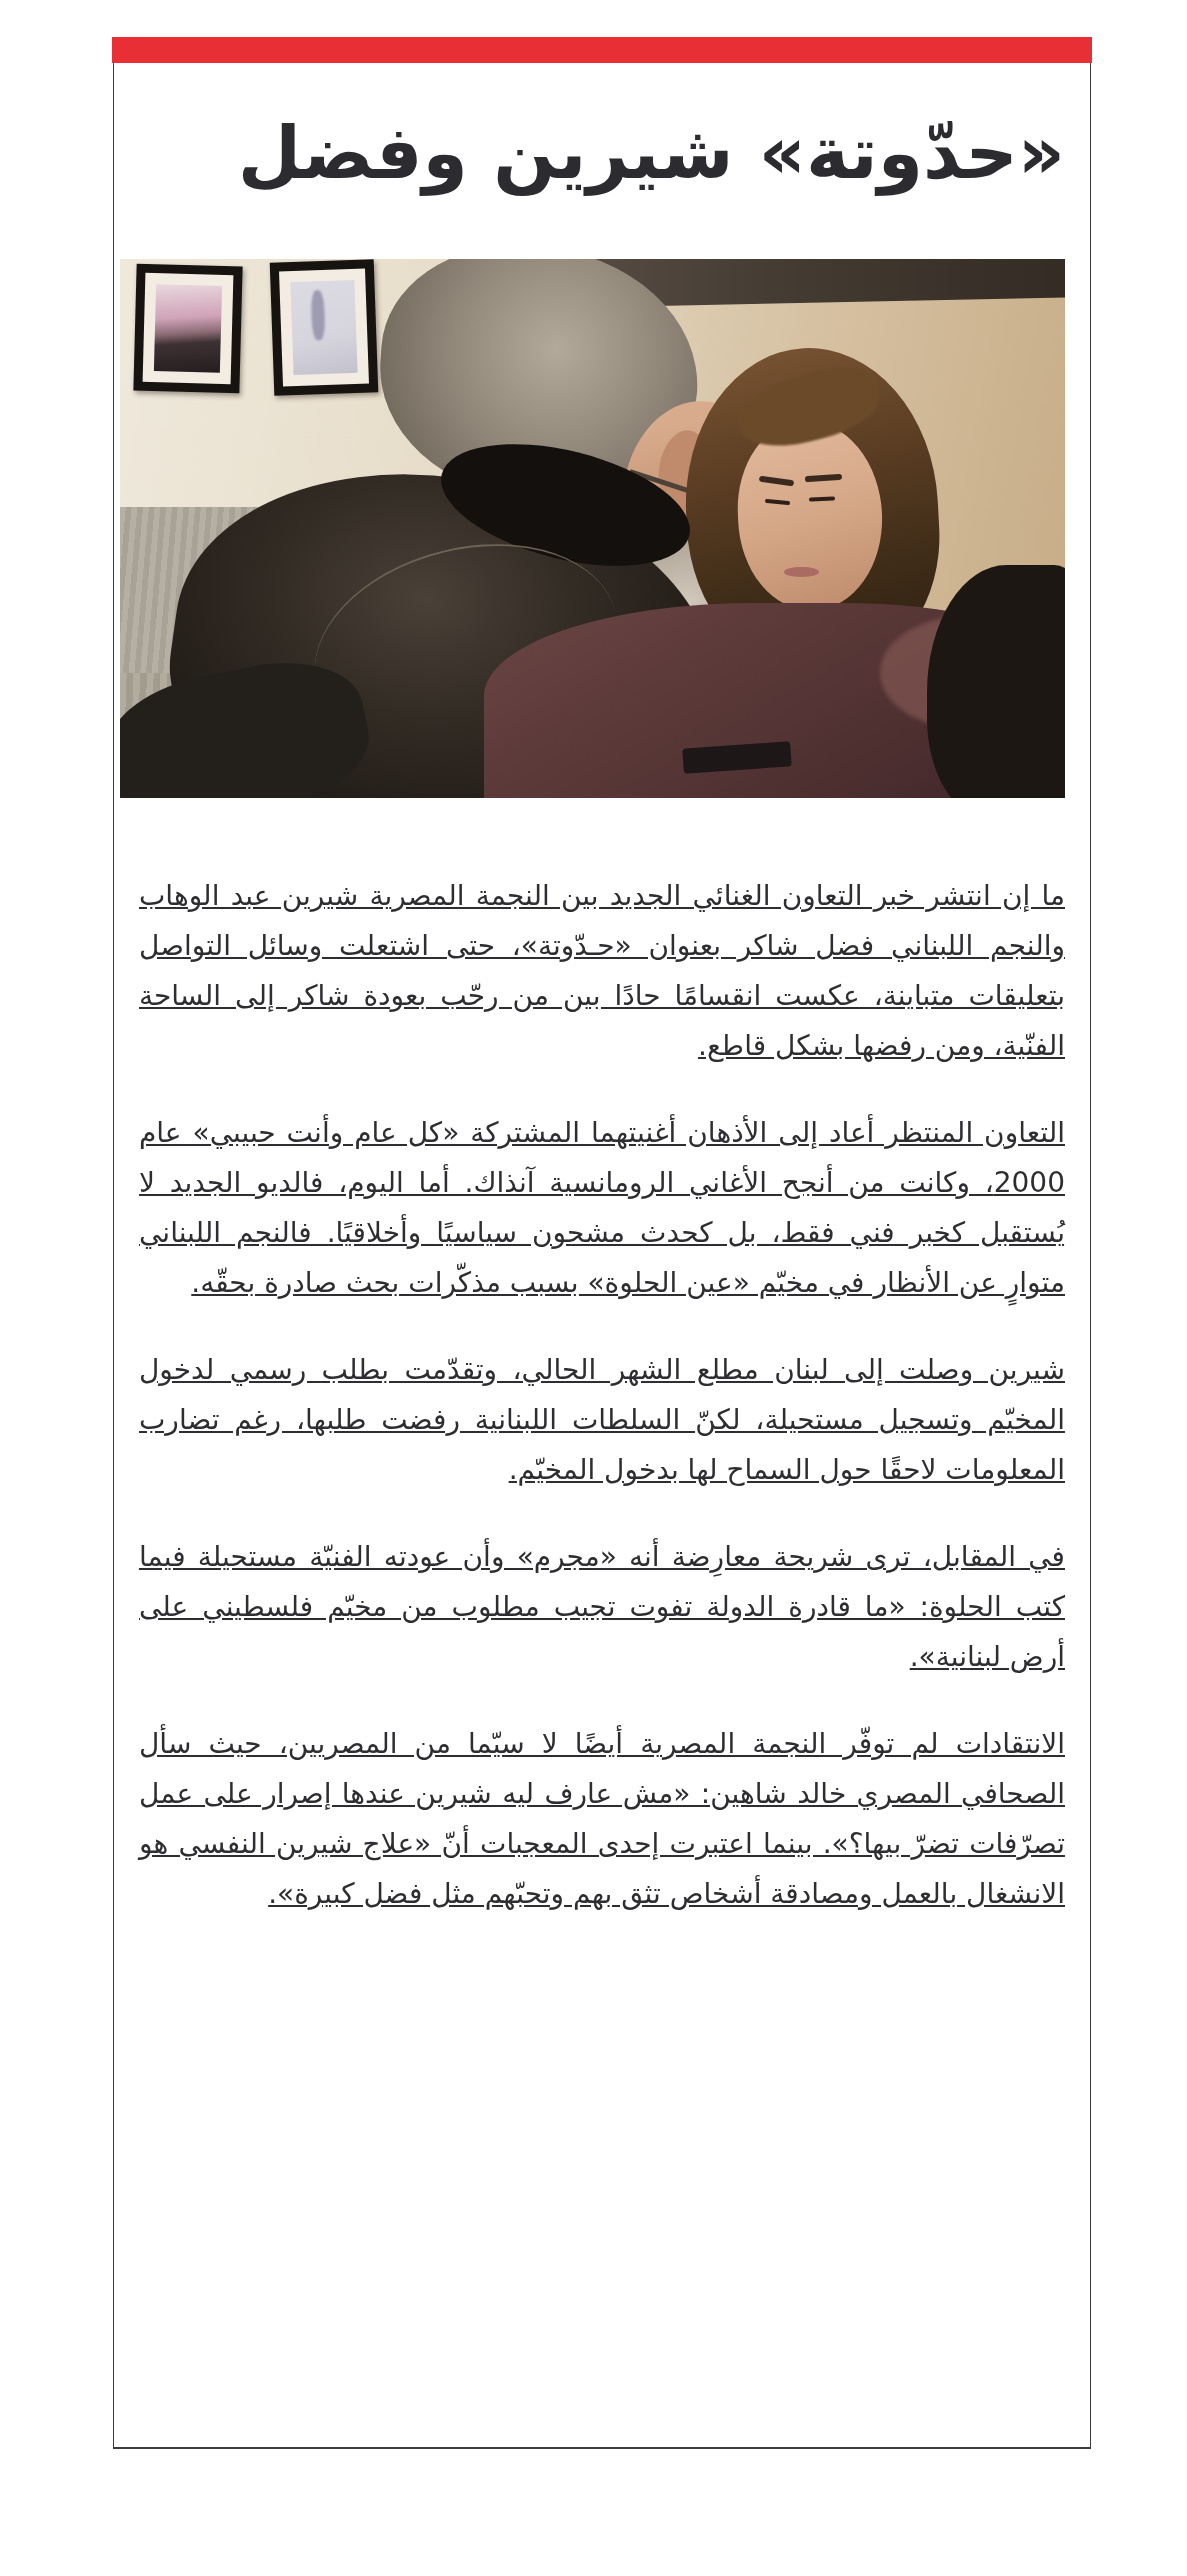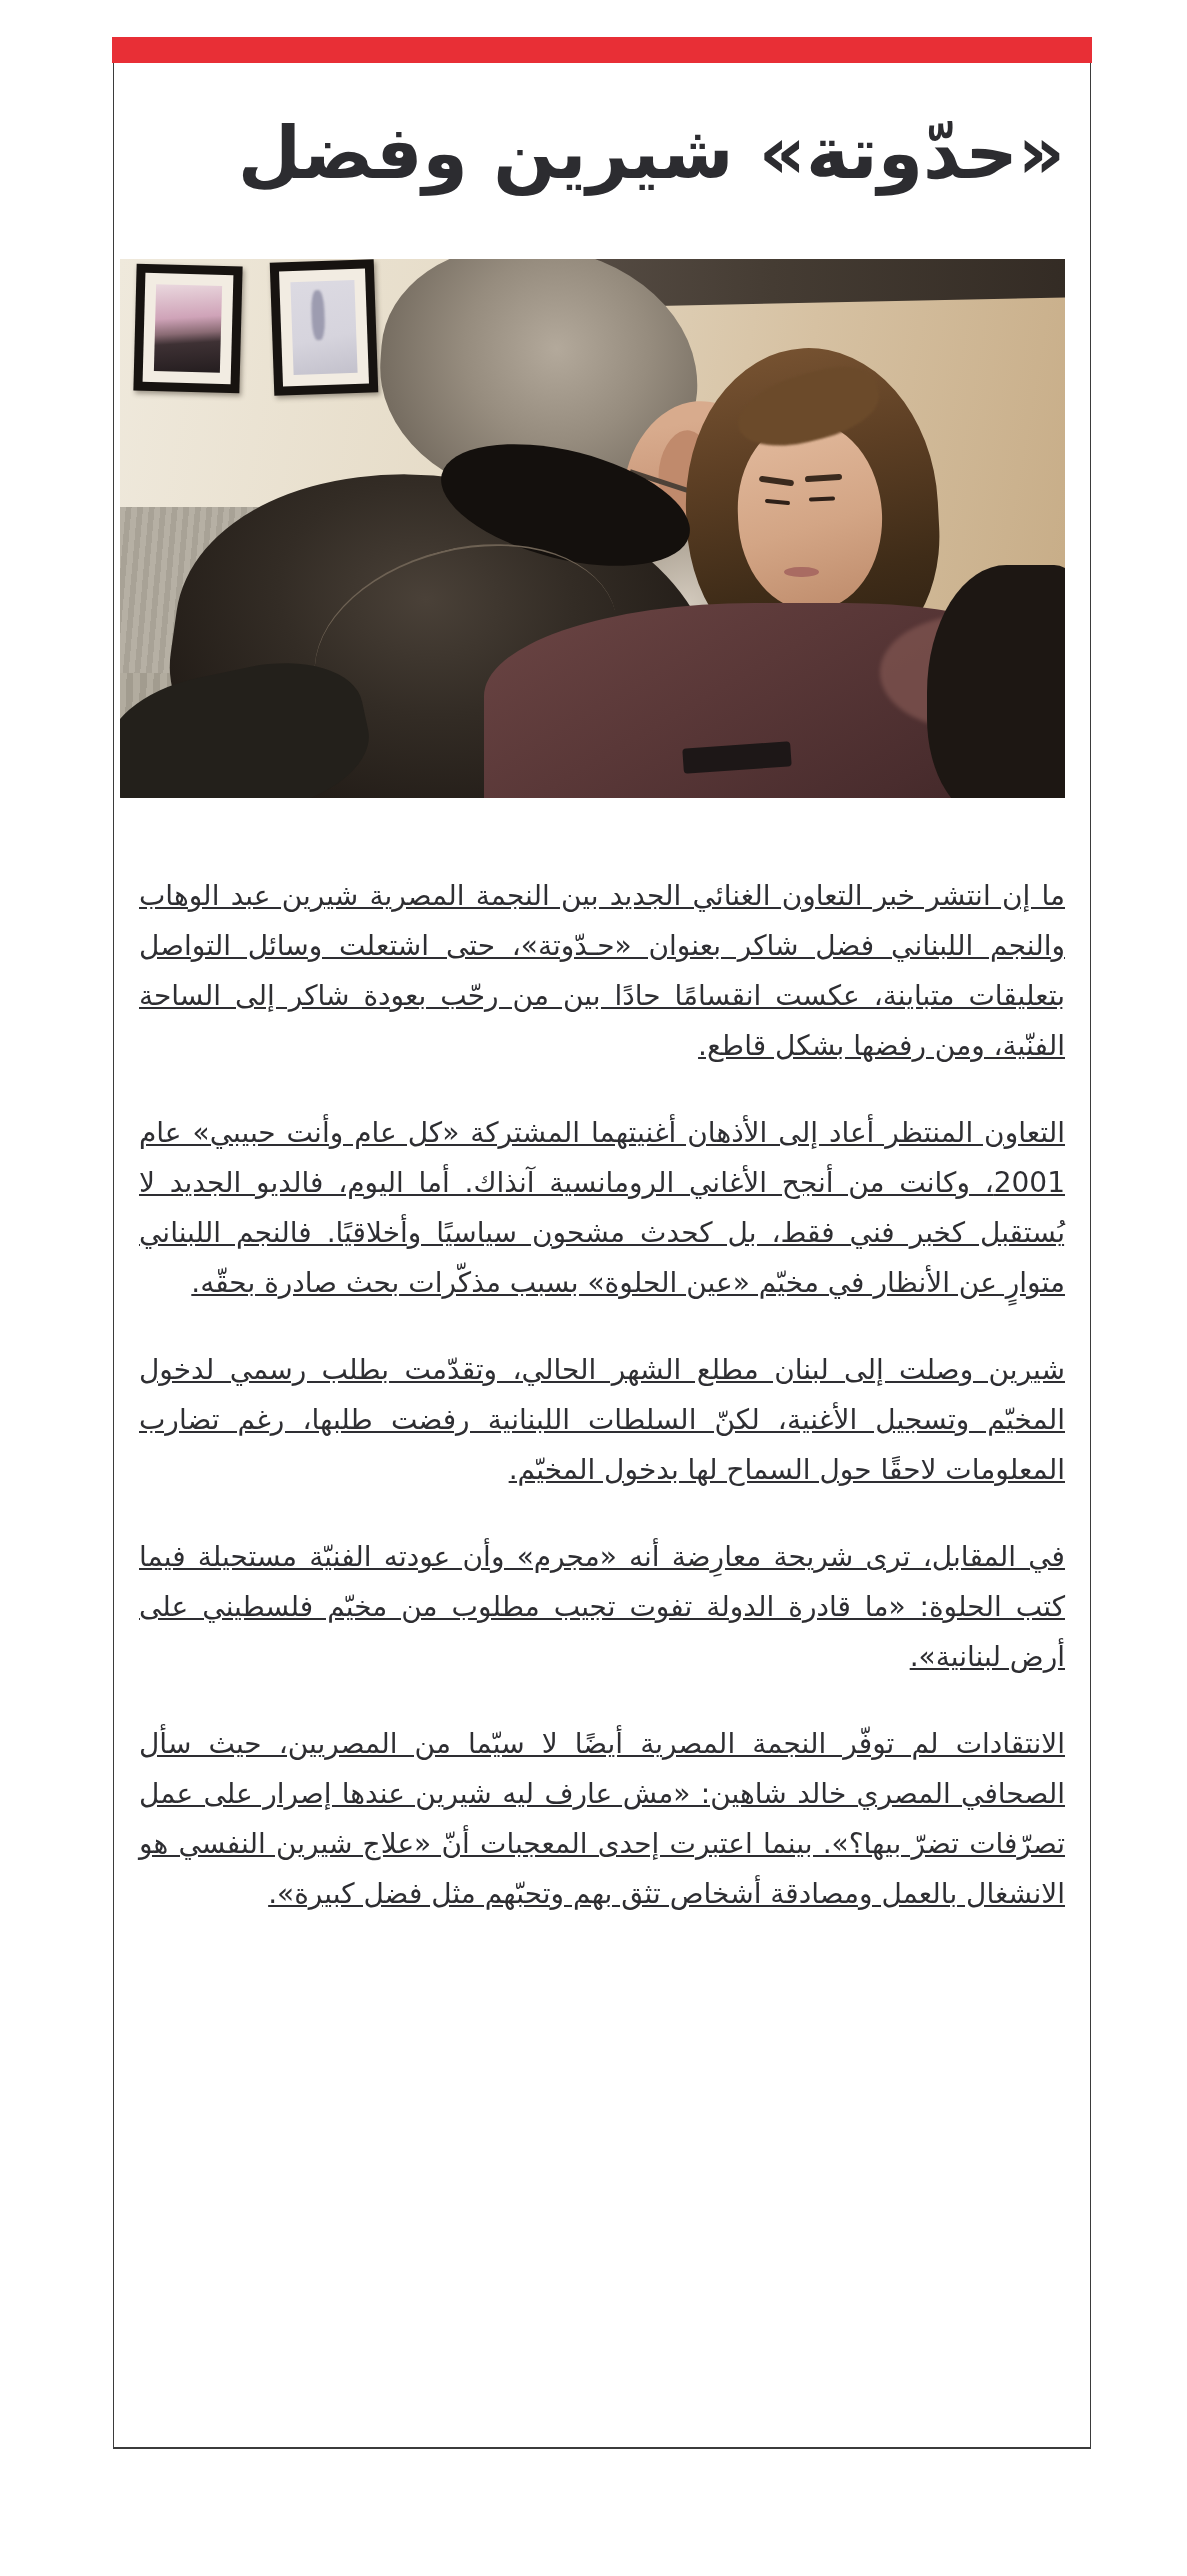--- a/index.html
+++ b/index.html
@@ -244,21 +244,21 @@
       <div class="woman-sweatshirt"></div>
       <div class="shoulder-patch"></div>
       <div class="logo-patch"></div>
 
       <div class="dark-person"></div>
     </div>
 
 
     <div class="article-body">
       <p>ما إن انتشر خبر التعاون الغنائي الجديد بين النجمة المصرية شيرين عبد الوهاب والنجم اللبناني فضل شاكر بعنوان «حـدّوتة»، حتى اشتعلت وسائل التواصل بتعليقات متباينة، عكست انقسامًا حادًا بين من رحّب بعودة شاكر إلى الساحة الفنّية، ومن رفضها بشكل قاطع.</p>
-      <p>التعاون المنتظر أعاد إلى الأذهان أغنيتهما المشتركة «كل عام وأنت حبيبي» عام 2001، وكانت من أنجح الأغاني الرومانسية آنذاك. أما اليوم، فالديو الجديد لا يُستقبل كخبر فني فقط، بل كحدث مشحون سياسيًا وأخلاقيًا. فالنجم اللبناني متوارٍ عن الأنظار في مخيّم «عين الحلوة» بسبب مذكّرات بحث صادرة بحقّه.</p>
-      <p>شيرين وصلت إلى لبنان مطلع الشهر الحالي، وتقدّمت بطلب رسمي لدخول المخيّم وتسجيل الأغنية، لكنّ السلطات اللبنانية رفضت طلبها، رغم تضارب المعلومات لاحقًا حول السماح لها بدخول المخيّم.</p>
+      <p>التعاون المنتظر أعاد إلى الأذهان أغنيتهما المشتركة «كل عام وأنت حبيبي» عام 2000، وكانت من أنجح الأغاني الرومانسية آنذاك. أما اليوم، فالديو الجديد لا يُستقبل كخبر فني فقط، بل كحدث مشحون سياسيًا وأخلاقيًا. فالنجم اللبناني متوارٍ عن الأنظار في مخيّم «عين الحلوة» بسبب مذكّرات بحث صادرة بحقّه.</p>
+      <p>شيرين وصلت إلى لبنان مطلع الشهر الحالي، وتقدّمت بطلب رسمي لدخول المخيّم وتسجيل مستحيلة، لكنّ السلطات اللبنانية رفضت طلبها، رغم تضارب المعلومات لاحقًا حول السماح لها بدخول المخيّم.</p>
       <p>في المقابل، ترى شريحة معارِضة أنه «مجرم» وأن عودته الفنيّة مستحيلة فيما كتب الحلوة: «ما قادرة الدولة تفوت تجيب مطلوب من مخيّم فلسطيني على أرض لبنانية».</p>
       <p>الانتقادات لم توفّر النجمة المصرية أيضًا لا سيّما من المصريين، حيث سأل الصحافي المصري خالد شاهين: «مش عارف ليه شيرين عندها إصرار على عمل تصرّفات تضرّ بيها؟». بينما اعتبرت إحدى المعجبات أنّ «علاج شيرين النفسي هو الانشغال بالعمل ومصادقة أشخاص تثق بهم وتحبّهم مثل فضل كبيرة».</p>
     </div>
 
   </div>
 </div>
 
 
 </body></html>

